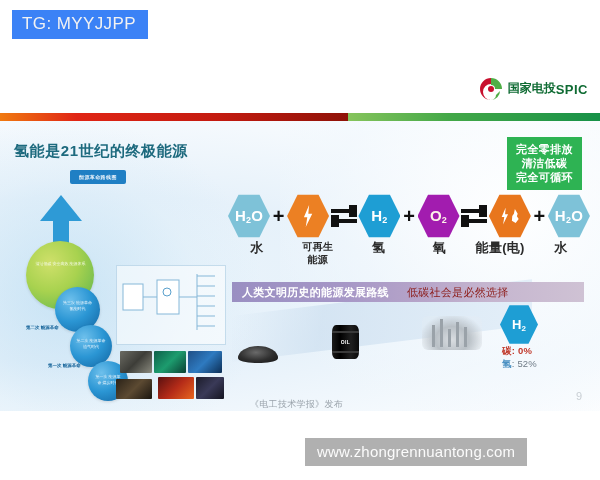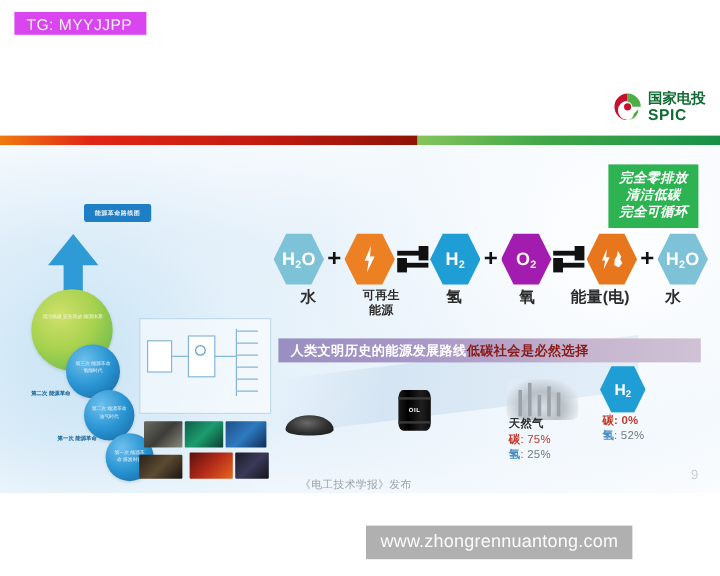--- a/index.html
+++ b/index.html
@@ -7,23 +7,23 @@
     width:600px;height:480px;overflow:hidden;
     background:#ffffff;
     font-family:"Liberation Sans","DejaVu Sans",sans-serif;
     position:relative;
   }
   .slide{position:absolute;left:0;top:0;width:600px;height:480px;background:#fff;}
 
   
   .tg-watermark{
     position:absolute;left:12px;top:10px;
-    background:#d946ef;color:#f2f2f2;
-    font-size:13px;letter-spacing:.4px;
-    padding:4px 12px 0 10px;
+    background:#3b82f6;color:#f2f2f2;
+    font-size:17px;letter-spacing:.4px;
+    padding:4px 12px 5px 10px;
     line-height:1.15;
   }
 
   
   .site-watermark{
     position:absolute;left:305px;top:438px;
     background:#b0b0b0;color:#fbfbfb;
     font-size:15px;letter-spacing:.2px;
     padding:5px 12px 6px 12px;
   }
@@ -31,21 +31,21 @@
   
   .heading{
     position:absolute;left:28px;top:82px;
     font-size:15px;font-weight:bold;color:#3a3a3a;
     letter-spacing:1px;white-space:nowrap;
   }
 
   
   .logo{position:absolute;right:12px;top:76px;display:flex;align-items:center;gap:4px;}
   .logo-mark{position:relative;width:26px;height:26px;flex:0 0 auto;}
-  .logo-text{display:flex;flex-direction:column;line-height:1;}
+  .logo-text{display:flex;flex-direction:row;line-height:1;text-align:center;}
   .logo-cn{font-size:12px;font-weight:bold;color:#0f6b33;letter-spacing:0px;}
   .logo-en{font-size:13px;font-weight:bold;color:#0f6b33;letter-spacing:.5px;margin-top:1px;}
 
   
   .divider{position:absolute;left:0;top:113px;width:600px;height:8px;display:flex;}
   .divider .seg-red{flex:0 0 58%;background:linear-gradient(90deg,#f07a10 0%,#e02515 22%,#c41b10 62%,#8f1208 100%);}
   .divider .seg-green{flex:1 1 auto;background:linear-gradient(90deg,#86c45c 0%,#43a848 40%,#179148 100%);}
 
   
   .canvas{
@@ -71,21 +71,20 @@
   }
 
   
   .green-callout{
     position:absolute;right:18px;top:137px;
     background:#2eb353;color:#ffffff;
     padding:5px 9px 6px 9px;
     text-align:center;line-height:1.28;
     font-size:11px;font-weight:bold;letter-spacing:.4px;
     z-index:7;
-    font-style:italic;
   }
 
   
   .roadmap{
     position:absolute;left:8px;top:165px;width:222px;height:238px;z-index:5;
   }
   .rm-tag{
     position:absolute;left:62px;top:5px;background:#1f7fc4;color:#e9f3fb;
     font-size:5px;padding:4px 9px;border-radius:2px;letter-spacing:.4px;
     font-weight:bold;
@@ -179,21 +178,21 @@
   }
   .eq-labels .lab.two{font-size:10px;line-height:1.25;}
 
   
   .banner{
     position:absolute;left:232px;top:282px;width:352px;height:20px;z-index:7;
     background:linear-gradient(90deg,#9a8fc2 0%,#a596c6 30%,#b7a5c9 55%,#c5b5cf 72%,#cfc2d4 100%);
     display:flex;align-items:center;
   }
   .banner .b1{color:#ffffff;font-size:11px;font-weight:bold;letter-spacing:.3px;margin-left:10px;}
-  .banner .b2{color:#8c1b18;font-size:11px;font-weight:bold;letter-spacing:.3px;}
+  .banner .b2{color:#8c1b18;font-size:11px;font-weight:normal;letter-spacing:.3px;margin-left:18px;}
 
   
   .ladder{position:absolute;left:232px;top:300px;width:352px;height:70px;z-index:5;}
   .ladder .ramp{
     position:absolute;left:0px;top:16px;width:300px;height:46px;
     background:linear-gradient(100deg,rgba(210,226,240,.0) 0%, rgba(206,224,240,.75) 30%, rgba(225,237,248,.9) 100%);
     transform:skewY(-7deg);transform-origin:left bottom;
   }
   .coal{
     position:absolute;left:6px;top:46px;width:40px;height:17px;
@@ -275,20 +274,21 @@
     </div>
   </div>
 
   <div class="divider">
     <div class="seg-red"></div>
     <div class="seg-green"></div>
   </div>
 
   <div class="canvas"></div>
 
+  <div class="title-block">氢能是21世纪的终极能源</div>
 
   <div class="green-callout">
     <div>完全零排放</div>
     <div>清洁低碳</div>
     <div>完全可循环</div>
   </div>
 
   <div class="roadmap">
     <div class="rm-tag">能源革命路线图</div>
     <div class="rm-arrow"></div>
@@ -424,31 +424,20 @@
       <i style="left:34px;height:25px;"></i>
       <i style="left:42px;height:20px;"></i>
     </div>
     <div class="hex-h2-big">
       <span>H<small>2</small></span>
     </div>
   </div>
 
 
 
-  <div class="datablock db-gas">
-    <div class="name">天然气</div>
-    <div class="row carbon">
-      <span class="k">碳</span>:
-      <span class="v">75%</span>
-    </div>
-    <div class="row hydro">
-      <span class="k">氢</span>:
-      <span class="v">25%</span>
-    </div>
-  </div>
 
   <div class="datablock db-h2">
     <div class="row carbon">
       <span class="k">碳</span>:
       <span class="v">0%</span>
     </div>
     <div class="row hydro">
       <span class="k">氢</span>:
       <span class="v">52%</span>
     </div>

